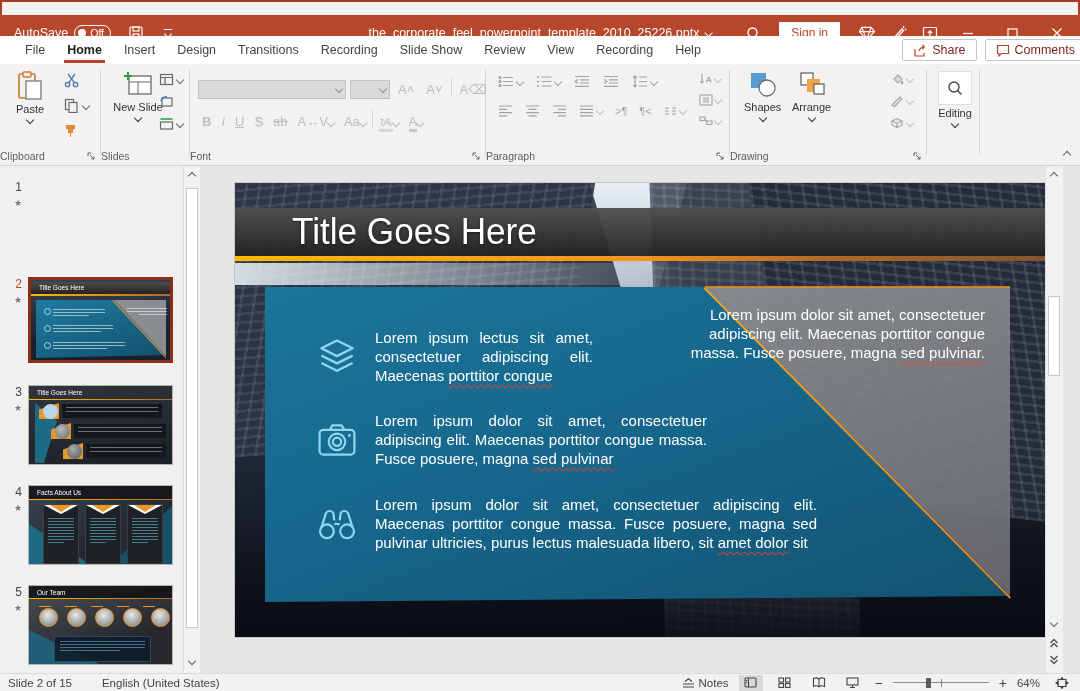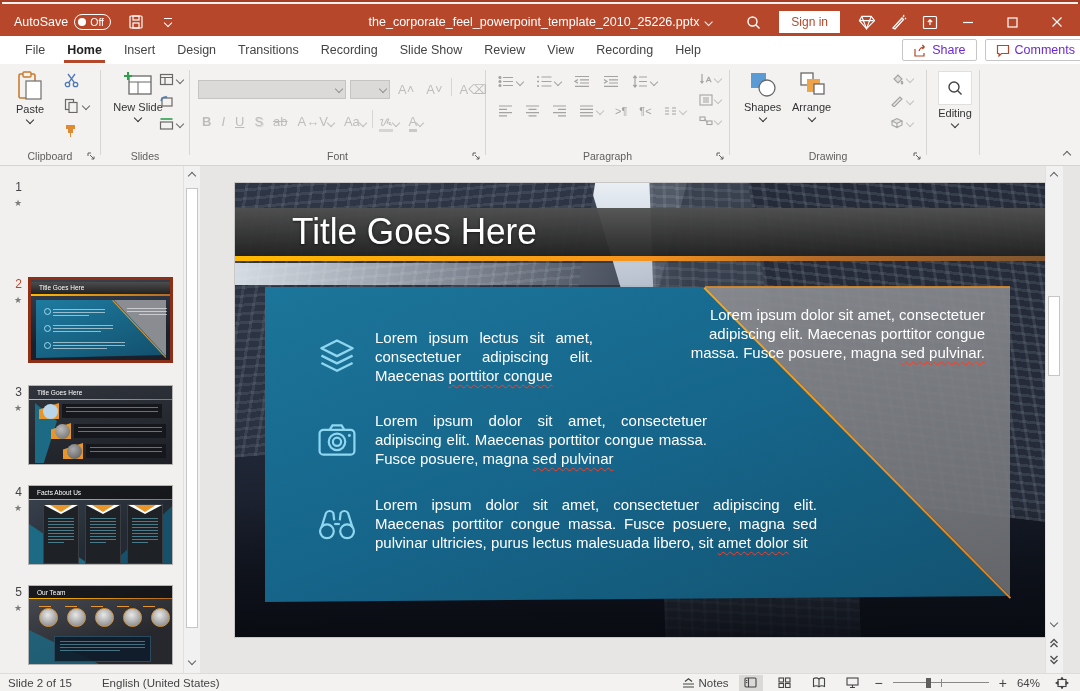--- a/index.html
+++ b/index.html
@@ -1,39 +1,39 @@
 <!DOCTYPE html>
 <html><head>
 <meta charset="utf-8">
 <style>
   html,body{margin:0;padding:0;background:#d0d0d0;font-family:"Liberation Sans",sans-serif;}
   .app{position:relative;width:1080px;height:691px;background:#f3f2f1;overflow:hidden;outline:2px solid #a53e24;outline-offset:-2px;}
   
-  .titlebar{position:absolute;left:0;top:4px;width:1080px;height:36px;background:#b7472a;display:flex;align-items:center;color:#fff;font-size:12.5px;}
+  .titlebar{position:absolute;left:0;top:15px;width:1080px;height:36px;background:#b7472a;display:flex;align-items:center;color:#fff;font-size:12.5px;}
   .autosave{display:flex;align-items:center;gap:6px;margin-left:14px;}
   .pill{display:flex;align-items:center;gap:4px;border:1px solid #fff;border-radius:8px;height:14px;padding:0 6px 0 3px;font-size:10.5px;}
   .pill .dot{width:8px;height:8px;border-radius:50%;background:#fff;}
   .tbtn{display:flex;align-items:center;justify-content:center;width:30px;height:30px;margin:0 1px;background:transparent;border:none;color:#fff;cursor:default;}
   .doc-title{position:absolute;left:50%;transform:translateX(-50%);display:flex;align-items:center;gap:6px;white-space:nowrap;}
   .tb-right{position:absolute;right:0;display:flex;align-items:center;height:36px;}
   .signin{background:#fff;color:#b7472a;font-size:12px;padding:4px 12px;border:none;margin:0 10px;}
   .chv{display:inline-block;width:5px;height:5px;border-right:1.4px solid currentColor;border-bottom:1.4px solid currentColor;transform:rotate(45deg);}
   .chv.up{transform:rotate(-135deg);}
   
   .menubar{position:absolute;left:0;top:36px;width:1080px;height:28px;background:#fff;display:flex;align-items:center;font-size:12.5px;color:#444;}
   .mtab{padding:5px 11px;position:relative;cursor:default;}
   .mtab.active{color:#222;font-weight:bold;}
   .mtab.active::after{content:"";position:absolute;left:8px;right:8px;bottom:-1px;height:3px;background:#b7472a;}
   .mb-right{position:absolute;right:8px;display:flex;gap:8px;}
-  .mb-btn{display:flex;align-items:center;gap:5px;background:#fff;border:1px solid #c8c6c4;border-radius:2px;color:#6d28d9;font-size:12.5px;padding:3px 10px;}
+  .mb-btn{display:flex;align-items:center;gap:5px;background:#fff;border:1px solid #c8c6c4;border-radius:2px;color:#7f1d1d;font-size:12.5px;padding:3px 10px;}
   
   .ribbon{position:absolute;left:0;top:64px;width:1080px;height:101px;background:#f3f2f1;border-bottom:1px solid #d6d4d2;display:flex;}
   .rgroup{position:relative;height:100%;flex-shrink:0;}
   .vsep{width:1px;background:#d8d6d4;margin:6px 0 10px;}
-  .glabel{position:absolute;bottom:3px;left:0;right:0;text-align:center;font-size:10.5px;color:#605e5c;}
+  .glabel{position:absolute;bottom:3px;left:0;right:0;font-size:10.5px;color:#605e5c;}
   .launcher{position:absolute;bottom:3px;right:3px;width:10px;height:10px;color:#605e5c;}
   .bigbtn{position:absolute;top:6px;display:flex;flex-direction:column;align-items:center;gap:2px;font-size:11px;color:#333;background:none;border:none;text-align:center;line-height:12px;}
   .smbtn{display:flex;align-items:center;background:none;border:none;color:#444;padding:1px 2px;font-size:11px;}
   .dim{opacity:.45;}
   .combo{height:19px;background:#dcdad8;border:1px solid #c6c4c2;display:flex;align-items:center;justify-content:flex-end;padding-right:3px;color:#94928f;box-sizing:border-box;}
   .fmt{font-size:13px;color:#7f7d7b;background:none;border:none;padding:0 4px;}
   svg{display:block;}
   
   .mainarea{position:absolute;left:0;top:166px;width:1080px;height:507px;background:#e7e6e5;}
   .thumbpanel{position:absolute;left:0;top:0;width:200px;height:507px;background:#f1f0ef;overflow:hidden;}

